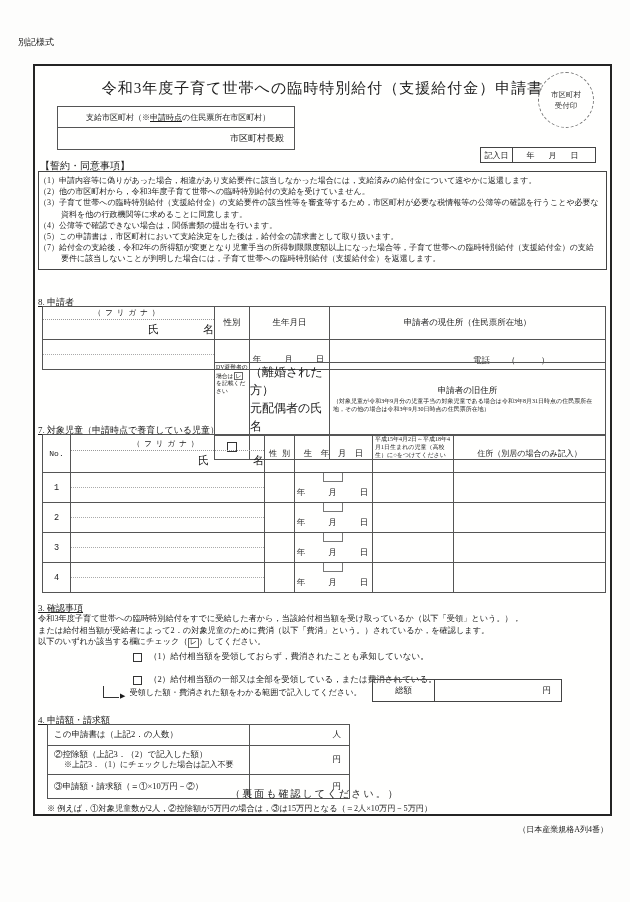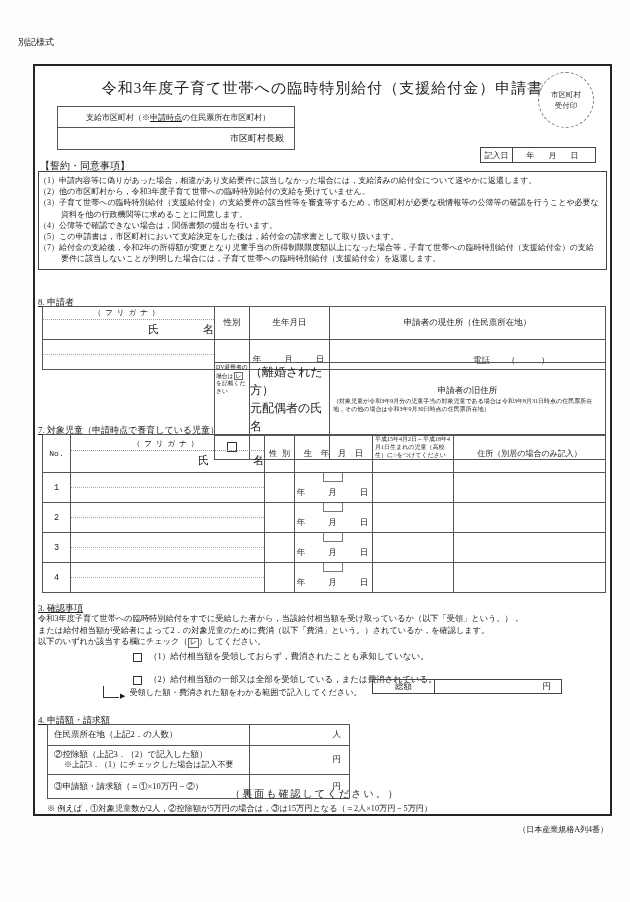--- a/index.html
+++ b/index.html
@@ -51,21 +51,21 @@
   .cbx-sm { width:9px; height:9px; }
   .exsp { font-size:12px; line-height:1.5; }
   .oldaddr-title { font-size:8.5px; text-align:center; }
   .oldaddr-note { font-size:6px; line-height:1.35; padding:0 3px; text-align:left; }
   .hs-head { font-size:6px; line-height:1.3; padding:1px 2px; text-align:left; vertical-align:top; }
   .conf-intro { position:absolute; left:3px; font-size:8.2px; line-height:1.42; }
   .conf-opt { position:absolute; left:56px; font-size:8.5px; display:flex; align-items:center; gap:7px;margin-left:42px; }
   .arrow-row { position:absolute; left:68px; display:flex; align-items:flex-end; font-size:8.2px; }
   .l-line { width:16px; height:12px; border-left:1px solid #333; border-bottom:1px solid #333; margin-right:1px; }
   .a-head { font-size:7px; line-height:1; margin-bottom:-2px; margin-right:4px; }
-  .total-box { position:absolute; left:337px; width:190px; height:15px; border:1px solid #444; display:flex; }
+  .total-box { position:absolute; left:337px; width:190px; height:23px; border:1px solid #444; display:flex; }
   .total-label { width:62px; border-right:1px solid #444; display:flex; align-items:center; justify-content:center; font-size:8.5px; }
   .total-value { flex:1; display:flex; align-items:center; justify-content:flex-end; padding-right:10px; font-size:8.5px; }
   .amt-label { padding:2px 6px; font-size:8.5px; line-height:1.35; }
   .amt-note { font-size:8px; padding-left:10px; }
   .amt-unit { text-align:right; padding-right:8px; }
   .example { position:absolute; left:12px; font-size:8.2px; }
   .footer-center { position:absolute; top:787px; left:0; width:100%; text-align:center; font-size:10px; letter-spacing:2px; }
   .footer-right { position:absolute; top:824px; right:22px; font-size:8px; }
 </style>
 </head>
@@ -273,21 +273,21 @@
 
     <div class="sec-head" style="top:648px">4. 申請額・請求額</div>
 
     <table style="position:absolute; top:658px; left:12px; width:302px;">
       <colgroup>
           <col style="width:202px">
           <col style="width:100px">
         </colgroup>
       <tbody>
           <tr style="height:21px">
-        <td class="amt-label">住民票所在地（上記2．の人数）</td>
+        <td class="amt-label">この申請書は（上記2．の人数）</td>
         <td class="amt-unit"><span>人</span></td>
       </tr>
       <tr style="height:29px">
         <td class="amt-label">
           <div>②控除額（上記3．（2）で記入した額）</div>
           <div class="amt-note">※上記3．（1）にチェックした場合は記入不要</div>
         </td>
         <td class="amt-unit"><span>円</span></td>
       </tr>
       <tr style="height:24px">

